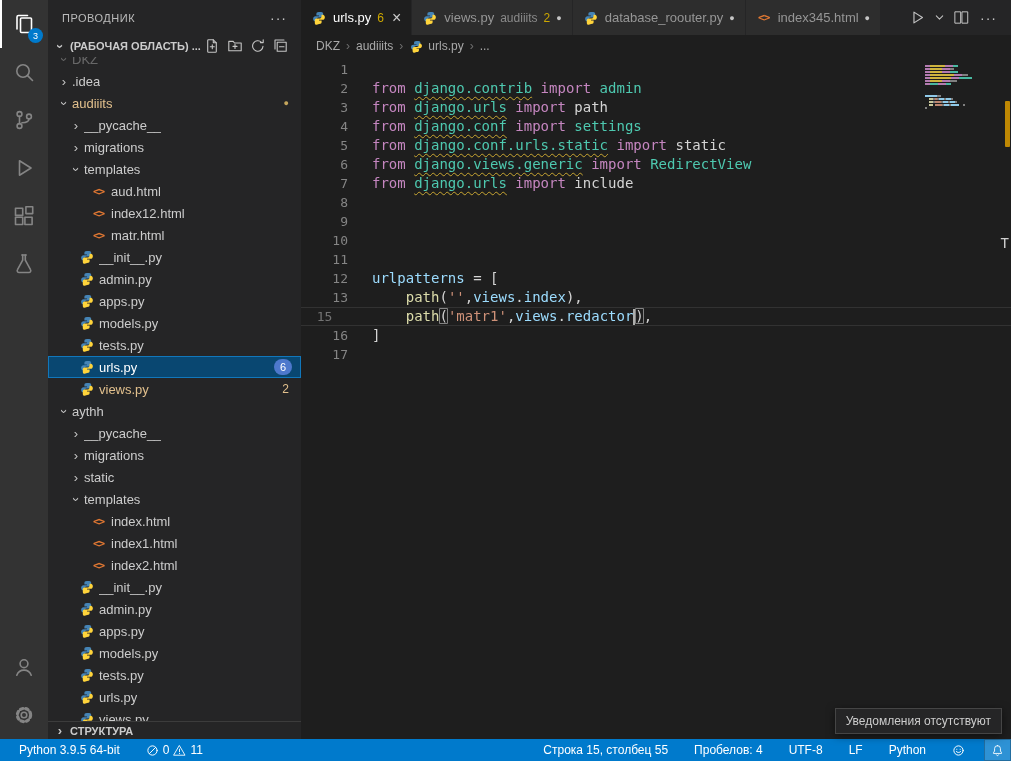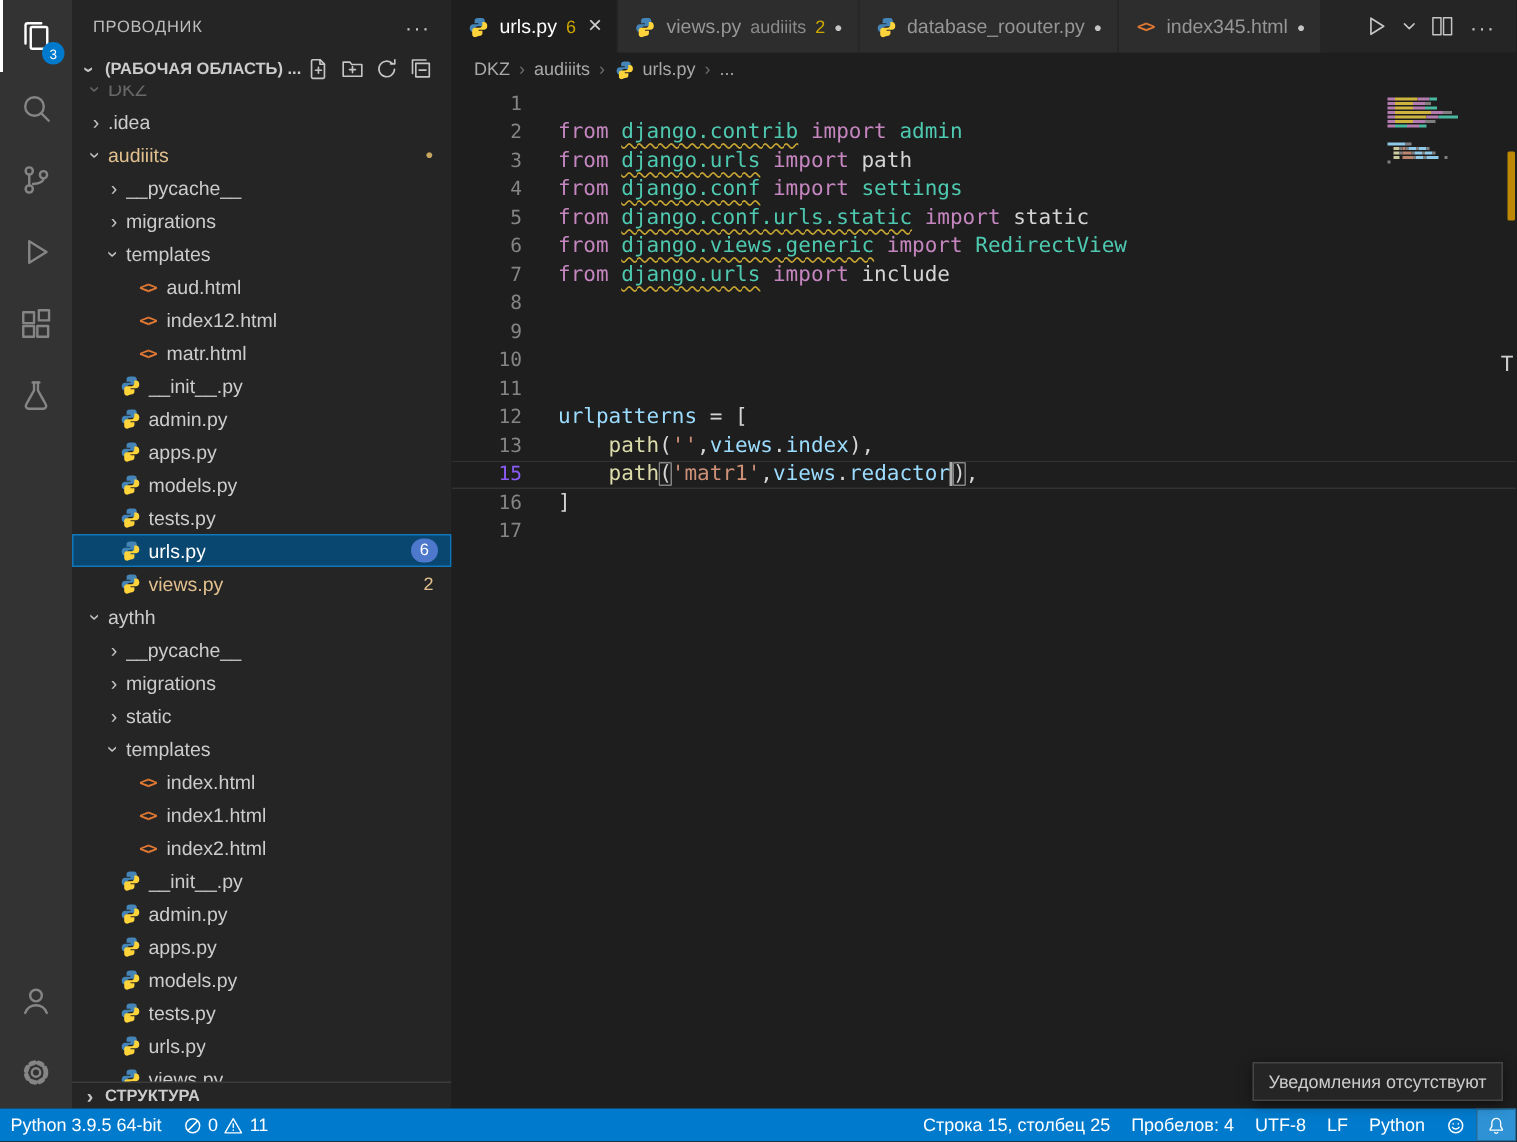--- a/index.html
+++ b/index.html
@@ -63,21 +63,21 @@
   .bc{cursor:pointer;}
   .bc-sep{color:#6e6e6e;font-size:12px;}
   .breadcrumbs .ficon{width:15px;margin-right:-2px;}
   .breadcrumbs .ficon svg{width:13px;height:13px;}
 
   .code-area{flex:1;position:relative;overflow:hidden;padding-top:3px;
     font-family:"DejaVu Sans Mono","Liberation Mono",monospace;font-size:14px;}
   .cl{display:flex;height:19px;line-height:19px;white-space:pre;}
   .cl.cur{box-shadow:inset 0 1px 0 rgba(255,255,255,.09),inset 0 -1px 0 rgba(255,255,255,.09);}
   .ln{width:47px;flex:none;text-align:right;color:#858585;font-size:13px;}
-  .cl.cur .ln{color:#8b5cf6;}
+  .cl.cur .ln{color:#737373;text-align:center;}
   .lt{padding-left:24px;}
   .tk-kw{color:#c586c0;}
   .tk-type{color:#4ec9b0;}
   .tk-fn{color:#dcdcaa;}
   .tk-var{color:#9cdcfe;}
   .tk-str{color:#ce9178;}
   .tk-pl{color:#d4d4d4;}
   .tk-warn{text-decoration-line:underline;text-decoration-style:wavy;text-decoration-color:#c8a632;
     text-decoration-thickness:1px;text-underline-offset:3px;}
   .tk-bm{color:#d4d4d4;box-shadow:inset 0 0 0 1px rgba(255,255,255,.45);border-radius:1px;}
@@ -94,21 +94,21 @@
   .m-pl{background:#8a8a8a;}
   .m-sp{background:transparent;}
   .m-warn{background:#e2c542;}
   .overview-warn{position:absolute;right:1px;top:44px;width:5px;height:46px;background:#bf8803;border-radius:1px;}
   .artifact-t{position:absolute;right:2px;top:178px;color:#d0d0d0;font-size:14px;}
 
   
   .statusbar{height:22px;flex:none;background:#007acc;color:#ffffff;display:flex;align-items:stretch;font-size:12px;}
   .sb-left{display:flex;}
   .sb-right{margin-left:auto;display:flex;}
-  .sb-item{display:flex;align-items:center;gap:4px;padding:0 7px;cursor:pointer;white-space:nowrap;}
+  .sb-item{display:flex;align-items:center;gap:4px;padding:0 7px;cursor:pointer;white-space:nowrap;margin-left:12px;}
   .sb-item.hovered{background:rgba(255,255,255,.18);box-shadow:inset 0 0 0 1px rgba(0,0,0,.25);}
   .sb-ic{display:flex;align-items:center;}
   .sb-ic svg{width:13px;height:13px;display:block;}
 
   .notif{position:absolute;right:9px;bottom:27px;background:#252526;border:1px solid #454545;color:#cccccc;
     font-size:12px;padding:5px 10px;box-shadow:0 2px 8px rgba(0,0,0,.5);z-index:10;white-space:nowrap;}
 </style>
 </head>
 <body>
 
@@ -677,21 +677,21 @@
             <svg viewBox="0 0 16 16" fill="none" stroke="currentColor" stroke-width="1.1" stroke-linecap="round" stroke-linejoin="round">
               <path d="M8 2.2L14.8 13.8H1.2z"></path>
               <path d="M8 6.3v3.2"></path>
               <path d="M8 11.5v.3"></path>
             </svg>
           </span>
         <span>11</span>
       </div>
     </div>
     <div class="sb-right">
-      <div class="sb-item">Строка 15, столбец 25</div>
+      <div class="sb-item">Строка 15, столбец 55</div>
       <div class="sb-item">Пробелов: 4</div>
       <div class="sb-item">UTF-8</div>
       <div class="sb-item">LF</div>
       <div class="sb-item">Python</div>
       <div class="sb-item">
         <span class="sb-ic">
             <svg viewBox="0 0 16 16" fill="none" stroke="currentColor" stroke-width="1.2" stroke-linecap="round" stroke-linejoin="round">
               <circle cx="8" cy="8" r="5.7"></circle>
               <path d="M5.9 6.4v.2M10.1 6.4v.2"></path>
               <path d="M5.3 9.3a3.4 3.4 0 0 0 5.4 0"></path>

